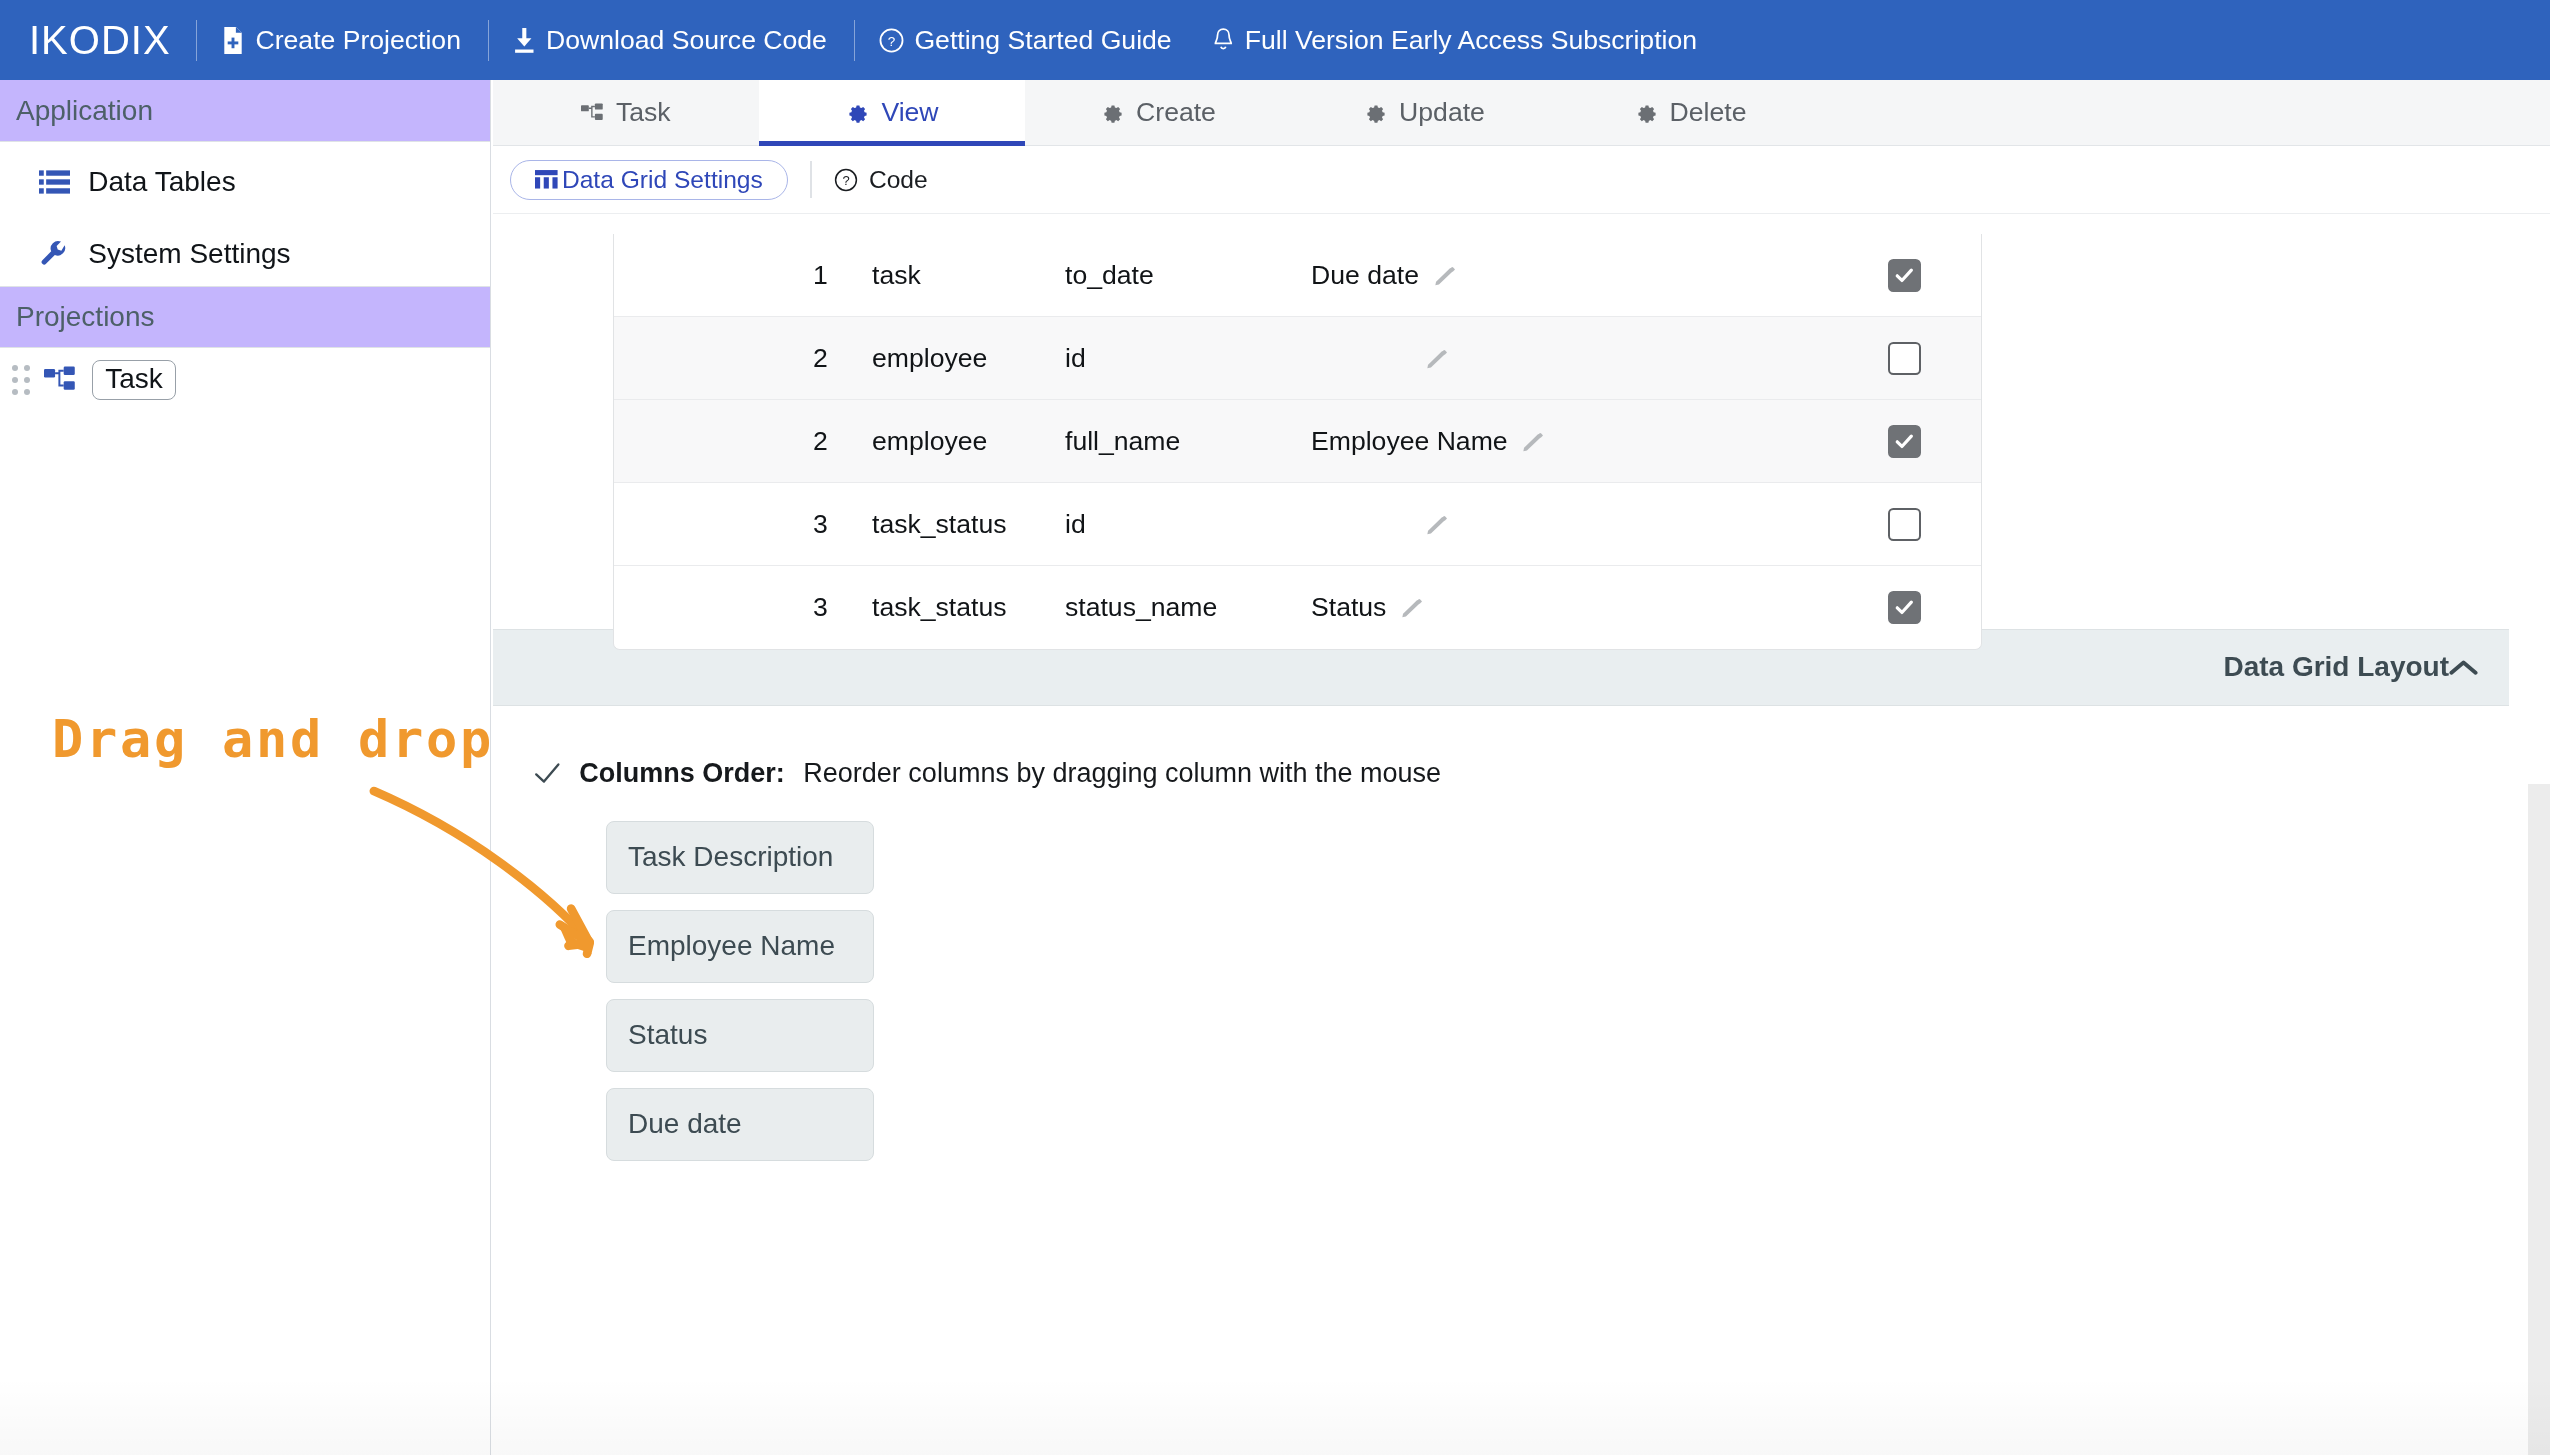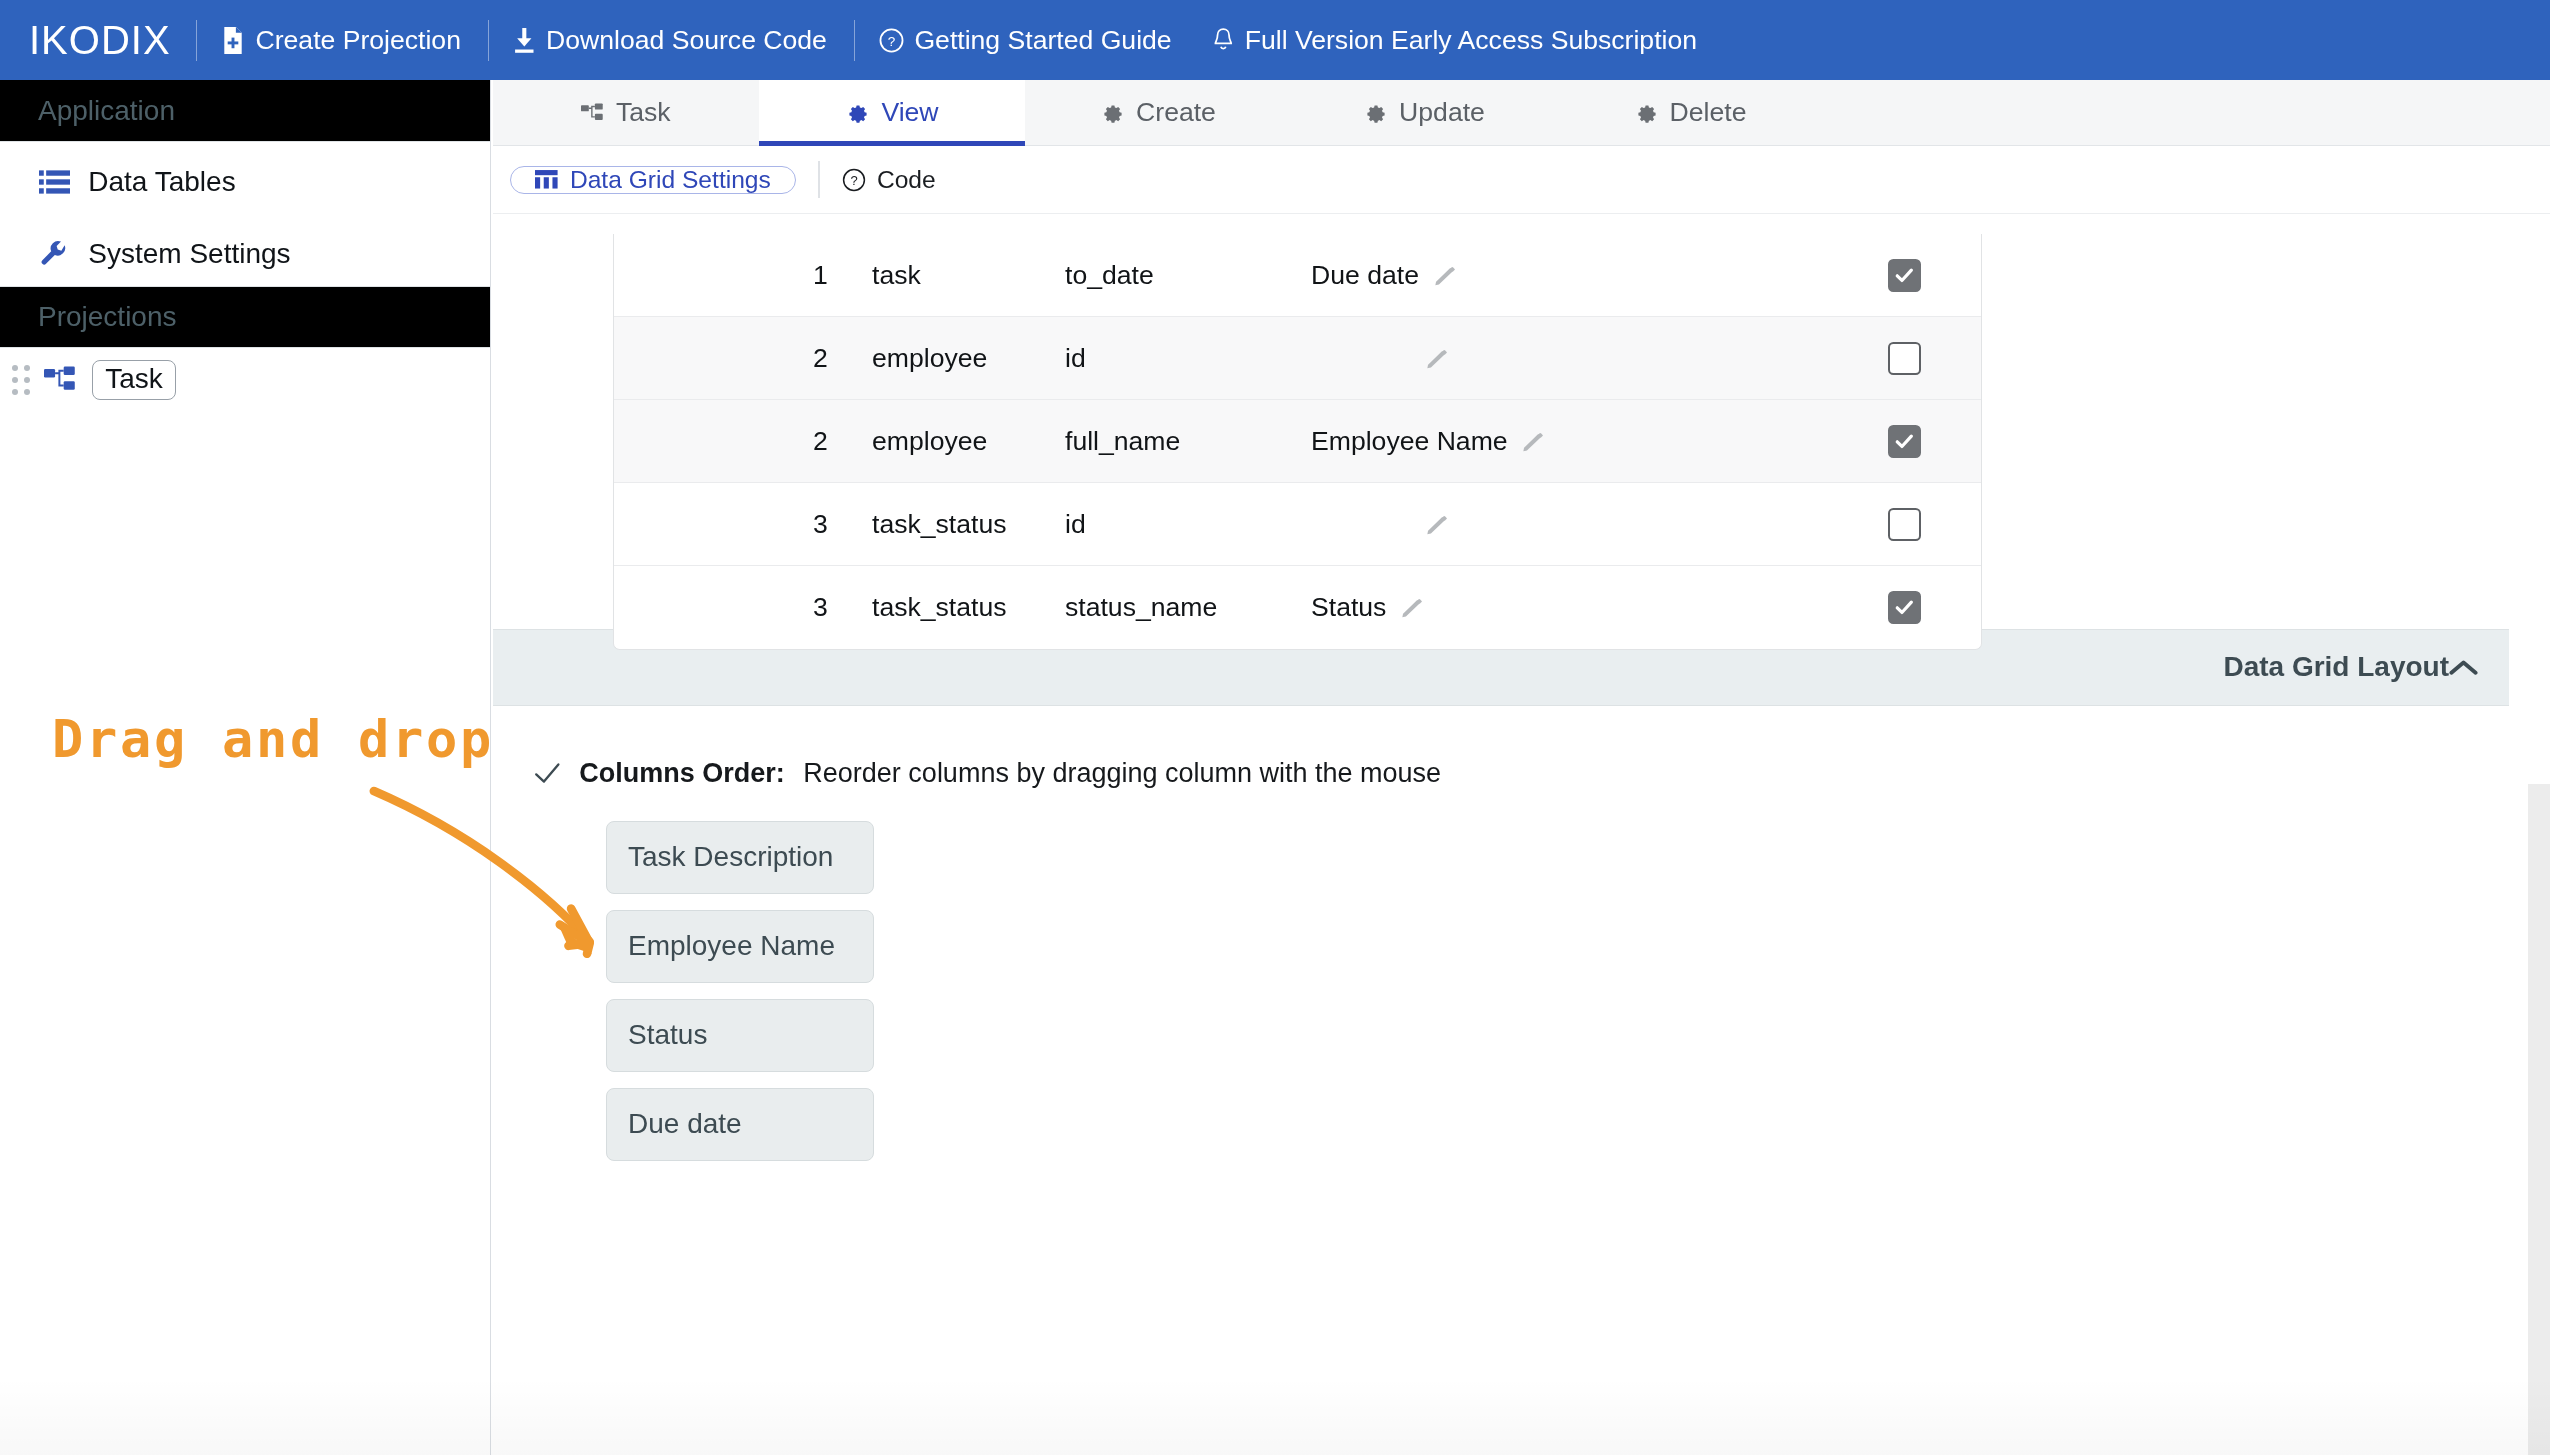--- a/index.html
+++ b/index.html
@@ -36,22 +36,22 @@
   .tb-item .ic{display:flex;align-items:center;flex:none;}
   .tb-item svg{display:block;}
 
   
   .sidebar{
     position:absolute;left:0;top:80px;width:491px;height:1376px;
     background:#ffffff;box-sizing:border-box;
     border-right:1.3px solid #d9dde2;
   }
   .side-head{
-    height:62px;background:#000000;border-bottom:0.7px solid #dfe3e6;
-    display:flex;align-items:center;box-sizing:border-box;padding-left:38px;
+    height:62px;background:#c4b5fd;border-bottom:0.7px solid #dfe3e6;
+    display:flex;align-items:center;box-sizing:border-box;padding-left:16px;
     color:#4d6068;font-size:28px;
   }
   .side-head.second{border-top:0.7px solid #dfe3e6;}
   .side-item{
     height:64px;display:flex;align-items:center;gap:17.3px;
     box-sizing:border-box;padding-left:39px;cursor:pointer;
     color:#101418;font-size:28px;margin-top:8px;
   }
   .side-item .ic{display:flex;align-items:center;flex:none;width:32px;}
   .proj-row{
@@ -89,23 +89,23 @@
   .tab.active:after{
     content:"";position:absolute;left:0;right:0;bottom:-0.7px;height:4.6px;background:#2f47b8;
   }
 
   .subbar{
     height:68px;display:flex;align-items:center;
     box-sizing:border-box;padding-left:17.3px;gap:0;background:#fff;
     border-bottom:0.7px solid #eceef0;
   }
   .pill{
-    display:flex;align-items:center;gap:12px;
+    display:flex;align-items:center;gap:4px;
     border:1.3px solid #a9b5e8;border-radius:663px;
-    height:28px;box-sizing:border-box;padding:0 24px;
+    height:40px;box-sizing:border-box;padding:0 24px;
     color:#2f47b8;font-size:24.6px;background:#fff;cursor:pointer;white-space:nowrap;
   }
   .sub-sep{width:1.3px;height:37px;background:#dfe2e6;margin:0 22.6px;}
   .subitem{
     display:flex;align-items:center;gap:10.6px;color:#1a1d21;font-size:24.6px;
     cursor:pointer;white-space:nowrap;
   }
 
   
   .tablewrap{position:relative;width:100%;height:412px;box-sizing:border-box;}

